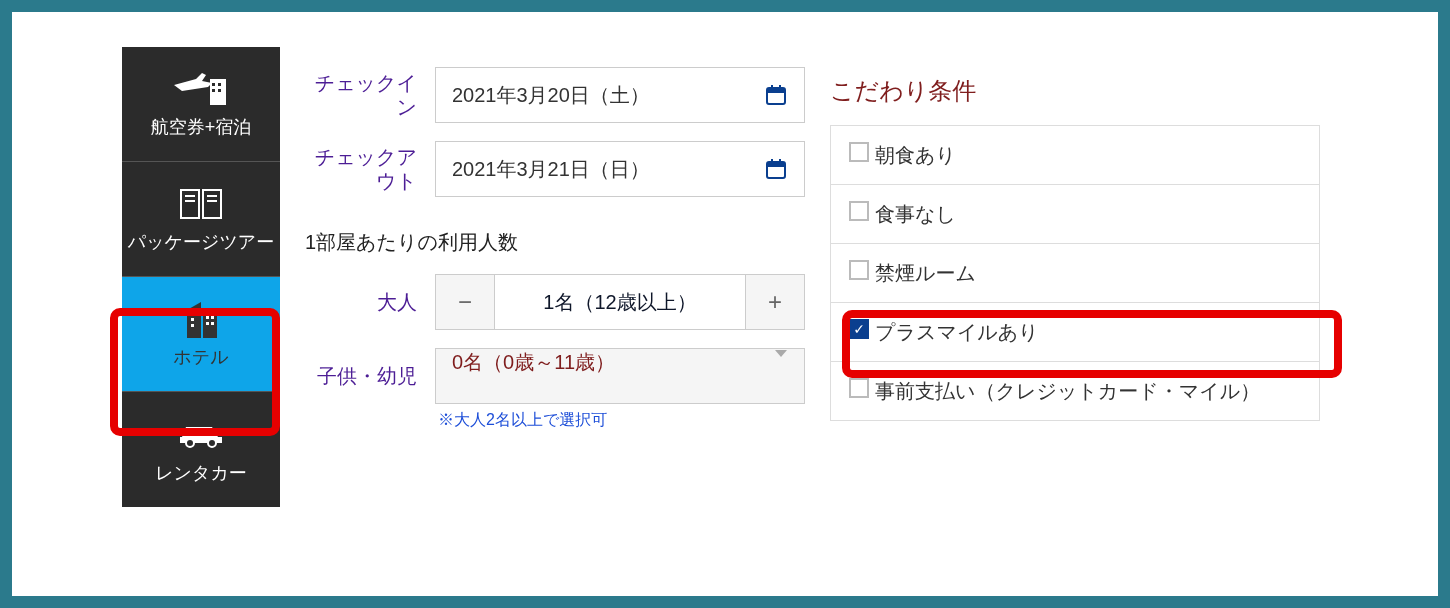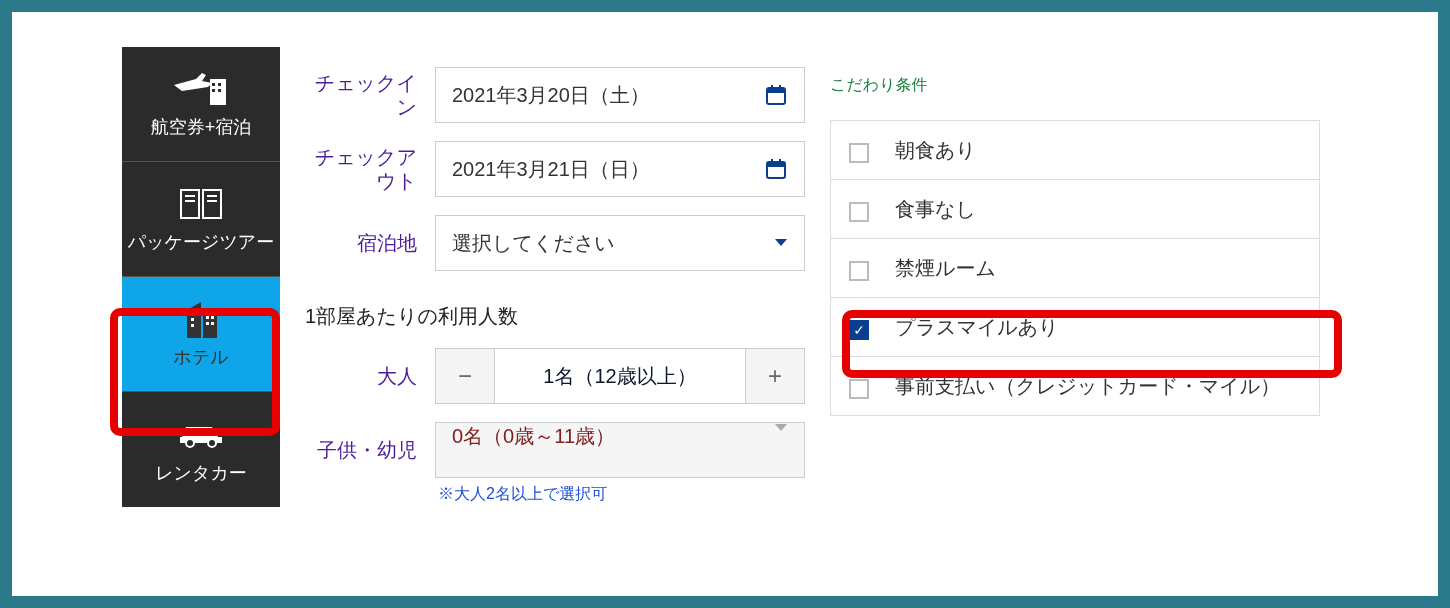--- a/index.html
+++ b/index.html
@@ -152,31 +152,31 @@
     color: #1d4ed8;
     font-size: 16px;
     margin-left: 133px;
     margin-top: 4px;
   }
   .filters {
     flex: 0 0 490px;
     padding-top: 28px;
   }
   .filters-title {
-    font-size: 16px;
-    color: #15803d;
-    margin-bottom: 24px;
+    font-size: 24px;
+    color: #7f1d1d;
+    margin-bottom: 18px;
   }
   .filter-list {
     border: 1px solid #ddd;
   }
   .filter-item {
     display: flex;
-    align-items: flex-end;
-    gap: 26px;
+    align-items: flex-start;
+    gap: 6px;
     padding: 16px 18px;
     border-bottom: 1px solid #ddd;
     font-size: 20px;
     color: #333;
     cursor: pointer;
   }
   .filter-item:last-child { border-bottom: none; }
   .checkbox {
     width: 20px;
     height: 20px;
@@ -289,31 +289,20 @@
             <svg width="24" height="24" viewBox="0 0 24 24">
                 <rect x="3" y="5" width="18" height="16" rx="2" fill="none" stroke="#0a3f8f" stroke-width="2"></rect>
                 <rect x="3" y="5" width="18" height="5" fill="#0a3f8f"></rect>
                 <rect x="7" y="2" width="2" height="5" fill="#0a3f8f"></rect>
                 <rect x="15" y="2" width="2" height="5" fill="#0a3f8f"></rect>
               </svg>
           </span>
         </div>
       </div>
 
-      <div class="form-row">
-        <div class="form-label">宿泊地</div>
-        <div class="select-input">
-          <span>選択してください</span>
-          <span class="chev">
-            <svg width="14" height="10" viewBox="0 0 14 10">
-                <path d="M1 1 L7 8 L13 1" fill="#0a3f8f"></path>
-              </svg>
-          </span>
-        </div>
-      </div>
 
       <div class="section-label">1部屋あたりの利用人数</div>
 
       <div class="form-row">
         <div class="form-label">大人</div>
         <div class="stepper">
           <button>−</button>
           <div class="value">1名（12歳以上）</div>
           <button>+</button>
         </div>

